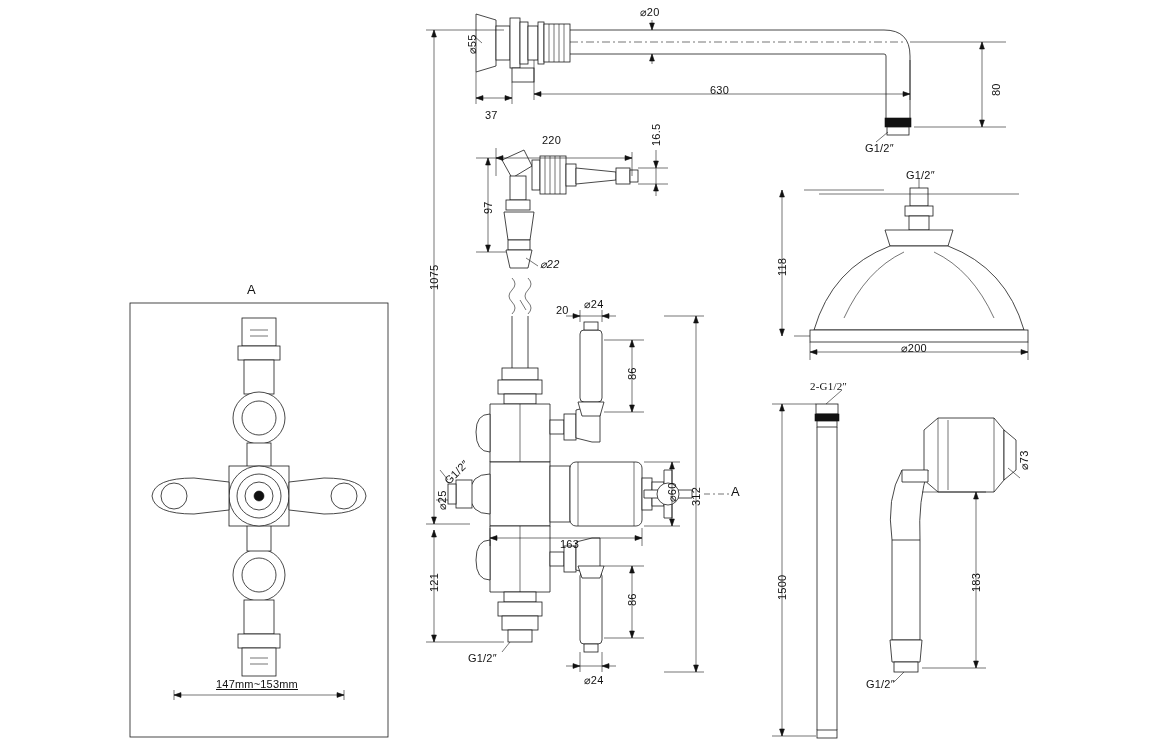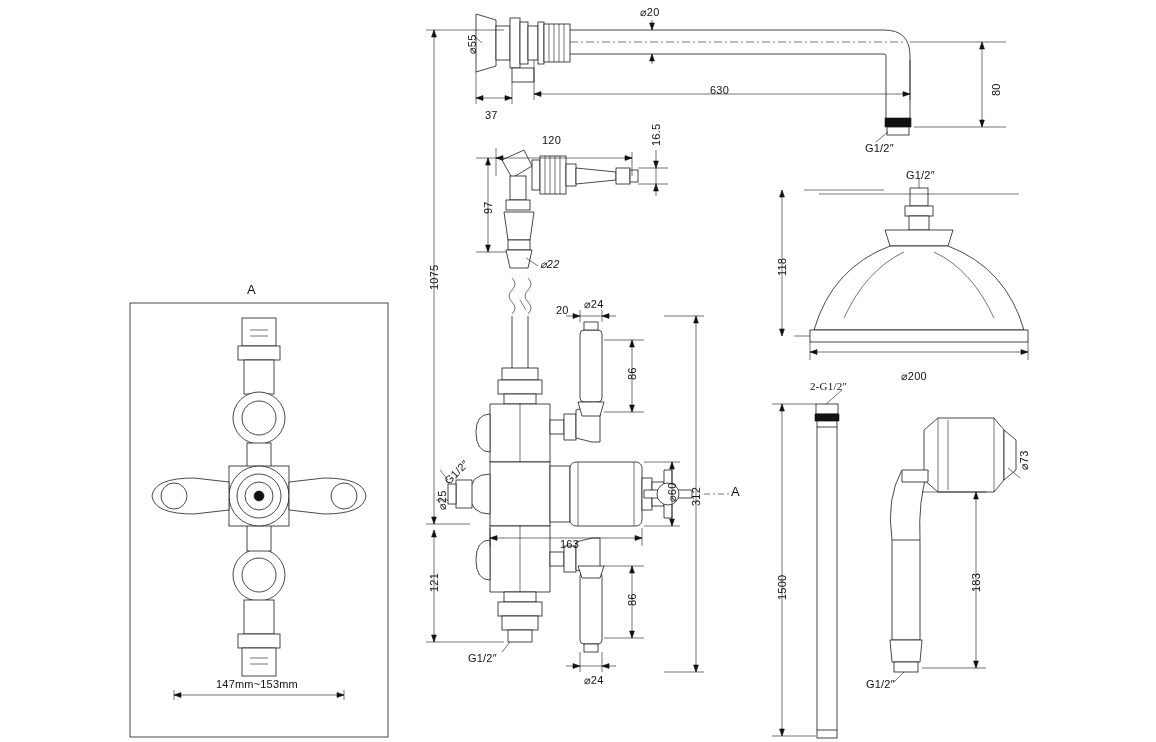--- a/index.html
+++ b/index.html
@@ -350,45 +350,45 @@
 
 <div class="dim" style="left:636px;top:6px;">⌀20</div>
 <div class="dim v" style="left:462px;top:54px;transform:rotate(-90deg);">⌀55</div>
 <div class="dim" style="left:481px;top:88px;margin-top:21px;">37</div>
 <div class="dim" style="left:706px;top:84px;">630</div>
 <div class="dim v" style="left:986px;top:96px;transform:rotate(-90deg);">80</div>
 <div class="dim" style="left:861px;top:142px;">G1/2″</div>
 
 <div class="dim" style="left:902px;top:169px;">G1/2″</div>
 <div class="dim v" style="left:772px;top:276px;transform:rotate(-90deg);">118</div>
-<div class="dim" style="left:897px;top:342px;margin-top:28px;">⌀200</div>
+<div class="dim" style="left:897px;top:342px;">⌀200</div>
 
 <div class="dim" style="left:806px;top:380px;font-family:Liberation Serif, serif;">2-G1/2″</div>
 <div class="dim v" style="left:772px;top:600px;transform:rotate(-90deg);">1500</div>
 <div class="dim v" style="left:966px;top:592px;transform:rotate(-90deg);">183</div>
 <div class="dim v" style="left:1014px;top:470px;transform:rotate(-90deg);">⌀73</div>
 <div class="dim" style="left:862px;top:678px;">G1/2″</div>
 
 <div class="dim v" style="left:424px;top:290px;transform:rotate(-90deg);">1075</div>
 <div class="dim v" style="left:424px;top:592px;transform:rotate(-90deg);">121</div>
 
-<div class="dim" style="left:538px;top:134px;">120</div>
+<div class="dim" style="left:538px;top:134px;">220</div>
 <div class="dim v" style="left:646px;top:146px;transform:rotate(-90deg);">16.5</div>
 <div class="dim v" style="left:478px;top:214px;transform:rotate(-90deg);">97</div>
 <div class="dim" style="left:536px;top:258px;font-style:italic;">⌀22</div>
 <div class="dim" style="left:512px;top:304px;padding-left:40px;">20</div>
 
 <div class="dim" style="left:580px;top:298px;">⌀24</div>
 <div class="dim v" style="left:622px;top:380px;transform:rotate(-90deg);">86</div>
 <div class="dim v" style="left:686px;top:506px;transform:rotate(-90deg);">312</div>
 <div class="dim v" style="left:662px;top:502px;transform:rotate(-90deg);">⌀60</div>
 <div class="dim" style="left:556px;top:538px;">163</div>
 <div class="dim v" style="left:438px;top:478px;transform:rotate(-45deg);">G1/2″</div>
 <div class="dim v" style="left:432px;top:510px;transform:rotate(-90deg);">⌀25</div>
 <div class="dim v" style="left:622px;top:606px;transform:rotate(-90deg);">86</div>
 <div class="dim" style="left:580px;top:674px;">⌀24</div>
 <div class="dim" style="left:464px;top:652px;">G1/2″</div>
 
 <div class="lbl" style="left:243px;top:282px;font-size:13px;">A</div>
 <div class="lbl" style="left:727px;top:484px;font-size:13px;">A</div>
-<div class="dim" style="left:212px;top:678px;">147mm~153mm</div>
+<div class="dim" style="left:212px;top:678px;text-decoration:underline;">147mm~153mm</div>
 
 </div>
 
 </body></html>

